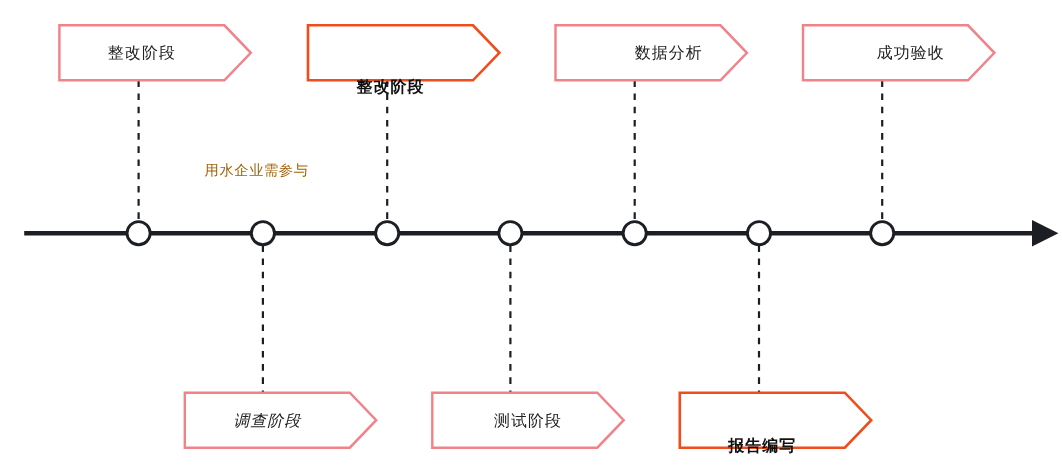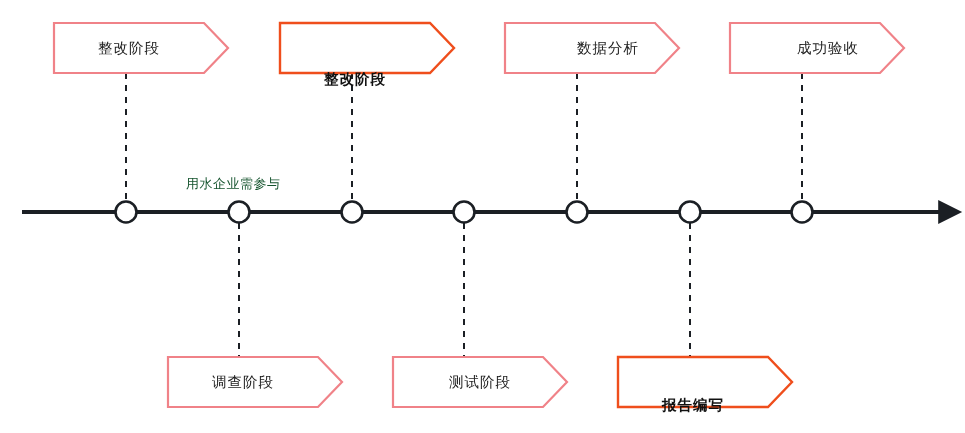--- a/index.html
+++ b/index.html
@@ -39,24 +39,23 @@
     pointer-events: none;
   }
   .banner-label.accent {
     font-weight: bold;
     color: #111111;
     margin-top: 31px;
   }
   .note-text {
     position: absolute;
     font-size: 13px;
-    color: #14532d;
+    color: #a16207;
     letter-spacing: 0.5px;
     white-space: nowrap;
-    margin-top: 29px;
   }
 </style>
 </head>
 <body>
 
 <div id="canvas">
 
   <svg id="diagram-svg" viewBox="0 0 965 433">
     <defs>
       <marker id="arrowhead" markerWidth="7" markerHeight="7" refX="1.2" refY="3" orient="auto" markerUnits="strokeWidth">
@@ -94,21 +93,21 @@
         <circle cx="690" cy="212" r="10.5" fill="#ffffff" stroke="#1b1f24" stroke-width="2.6"></circle>
         <circle cx="802" cy="212" r="10.5" fill="#ffffff" stroke="#1b1f24" stroke-width="2.6"></circle>
       </g>
   </svg>
 
   <div id="labels-layer">
       <div class="banner-label" style="left: 54px; top: 23px; width: 150px; height: 50px;">整改阶段</div>
       <div class="banner-label accent" style="left: 280px; top: 23px; width: 150px; height: 50px;">整改阶段</div>
       <div class="banner-label" style="left: 505px; top: 23px; width: 150px; height: 50px; padding-left: 28px;">数据分析</div>
       <div class="banner-label" style="left: 730px; top: 23px; width: 150px; height: 50px; padding-left: 23px;">成功验收</div>
-      <div class="banner-label" style="left: 168px; top: 357px; width: 150px; height: 50px;">调查阶段</div>
+      <div class="banner-label" style="left: 168px; top: 357px; width: 150px; height: 50px; font-style: italic;">调查阶段</div>
       <div class="banner-label" style="left: 393px; top: 357px; width: 150px; height: 50px; padding-left: 12px;">测试阶段</div>
       <div class="banner-label accent" style="left: 618px; top: 357px; width: 150px; height: 34px;">报告编写</div>
     </div>
   <div id="annotations-layer">
       <div class="note-text" style="left: 186px; top: 146px;">用水企业需参与</div>
     </div>
 
 </div>
 
 </body></html>

